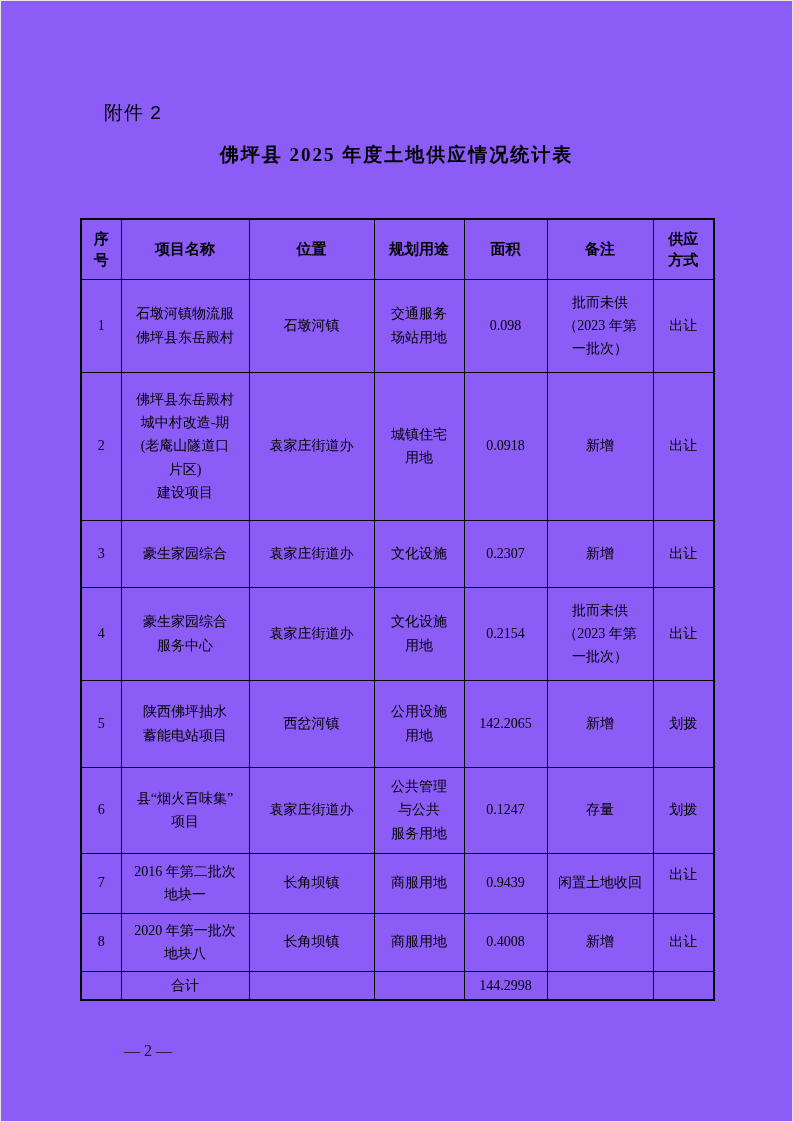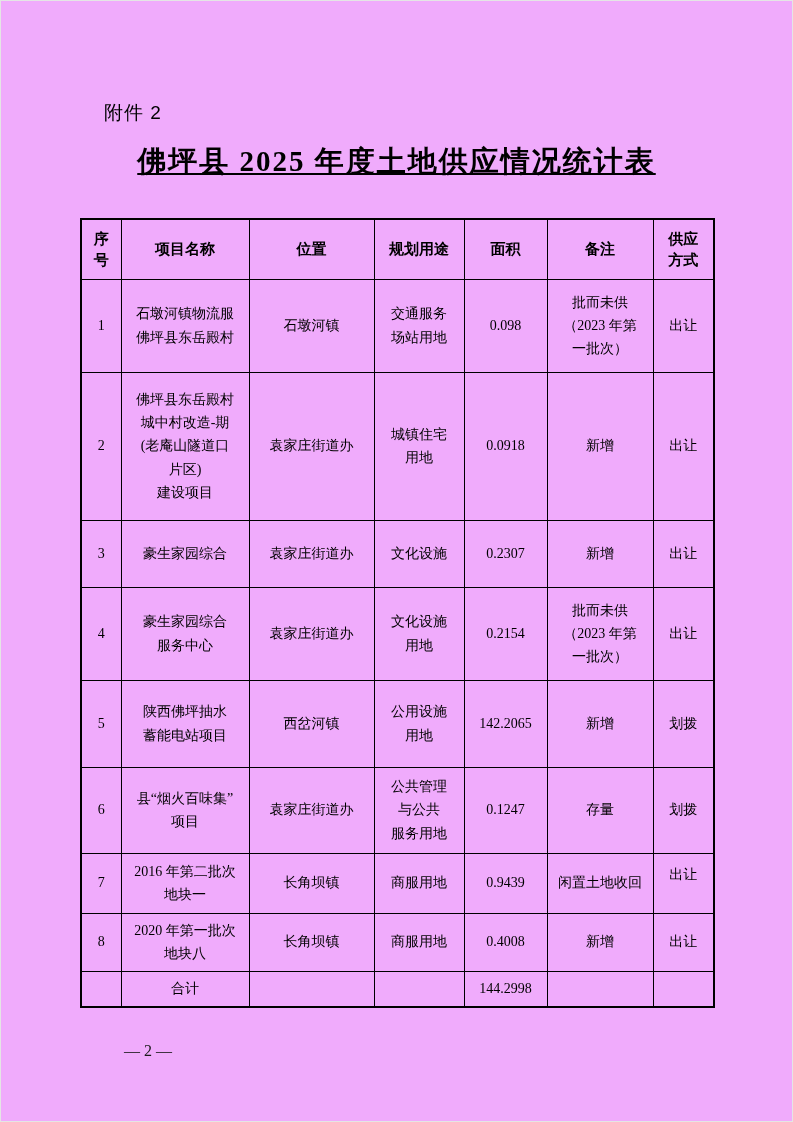--- a/index.html
+++ b/index.html
@@ -1,44 +1,43 @@
 <!DOCTYPE html>
 <html><head>
 <meta charset="utf-8">
 <style>
   html, body { margin: 0; padding: 0; background: #ffffff; }
   .page {
     position: relative;
     width: 793px;
     height: 1122px;
-    background: #f0abfc;
+    background: #8b5cf6;
     color: #000;
     font-family: "Liberation Serif", serif;
     overflow: hidden;
     box-shadow: inset 0 0 0 1px #e5e5e5;
   }
   .attachment-label {
     position: absolute;
     left: 104px;
     top: 100px;
     font-size: 19px;
     font-family: "Liberation Sans", sans-serif;
     letter-spacing: 1px;
   }
   .doc-title {
     position: absolute;
     left: 0;
     top: 142px;
     width: 100%;
     text-align: center;
-    font-size: 29px;
+    font-size: 19px;
     font-weight: bold;
     letter-spacing: 2px;
     font-family: "Liberation Serif", serif;
-    text-decoration: underline;
   }
   .unit-label {
     position: absolute;
     left: 80px;
     top: 192px;
     width: 633px;
     box-sizing: border-box;
     padding-right: 26px;
     text-align: right;
     font-size: 14px;
@@ -199,21 +198,21 @@
       <tr style="height:58px">
         <td>8</td>
         <td>2020 年第一批次
 地块八</td>
         <td>长角坝镇</td>
         <td>商服用地</td>
         <td>0.4008</td>
         <td>新增</td>
         <td>出让</td>
       </tr>
-      <tr style="height:36px">
+      <tr style="height:29px">
         <td></td>
         <td>合计</td>
         <td></td>
         <td></td>
         <td>144.2998</td>
         <td></td>
         <td></td>
       </tr>
     </tbody>
   </table>

